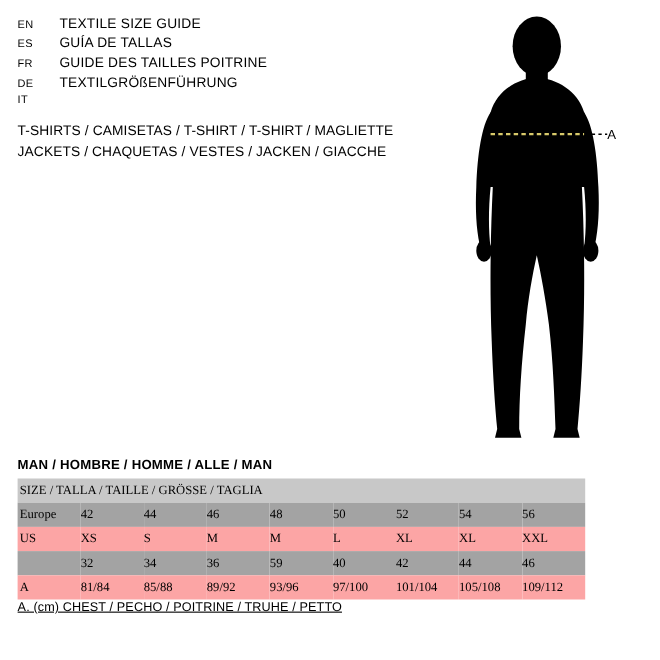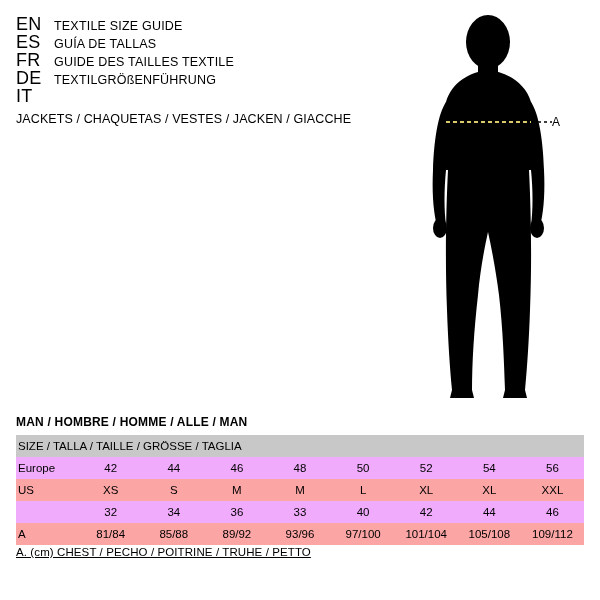--- a/index.html
+++ b/index.html
@@ -31,21 +31,21 @@
   .lang-row {
     display: flex;
     align-items: baseline;
     height: 18px;
     font-size: 12.5px;
     letter-spacing: 0.2px;
   }
   .lang-code {
     width: 38px;
     flex: 0 0 38px;
-    font-size: 18px;
+    font-size: 10px;
   }
   .lang-title {
     font-size: 12.5px;
   }
 
   
   .cat-block {
     position: absolute;
     top: 110px;
     left: 16px;
@@ -85,46 +85,47 @@
     width: 568px;
   }
   .man-line {
     font-size: 12px;
     font-weight: bold;
     letter-spacing: 0.2px;
     margin-bottom: 6px;
   }
   table.size-table {
     border-collapse: collapse;
-    width: 568px;
+    width: 516px;
     font-size: 11.5px;
     table-layout: fixed;
+    font-family: Liberation Serif, serif;
   }
   table.size-table td {
     padding: 3px 0 3px 0;
     height: 16px;
     vertical-align: middle;
   }
   .row-head td {
     background: #c8c8c8;
     font-size: 11.5px;
     padding-left: 0;
   }
   .row-alt td {
-    background: #f0abfc;
+    background: #a3a3a3;
   }
   .row-plain td {
     background: #fca5a5;
   }
   .col-label {
     width: 88px;
     padding-left: 2px !important;
   }
   .cell {
-    text-align: center;
+    text-align: left;
   }
   .footnote {
     position: absolute;
     left: 16px;
     top: 546px;
     font-size: 11.5px;
     letter-spacing: 0.1px;
     text-decoration: underline;
   }
 </style>
@@ -137,32 +138,33 @@
     <div class="lang-row">
       <span class="lang-code">EN</span>
       <span class="lang-title">TEXTILE SIZE GUIDE</span>
     </div>
     <div class="lang-row">
       <span class="lang-code">ES</span>
       <span class="lang-title">GUÍA DE TALLAS</span>
     </div>
     <div class="lang-row">
       <span class="lang-code">FR</span>
-      <span class="lang-title">GUIDE DES TAILLES TEXTILE</span>
+      <span class="lang-title">GUIDE DES TAILLES POITRINE</span>
     </div>
     <div class="lang-row">
       <span class="lang-code">DE</span>
       <span class="lang-title">TEXTILGRÖßENFÜHRUNG</span>
     </div>
     <div class="lang-row">
       <span class="lang-code">IT</span>
     </div>
   </div>
 
   <div class="cat-block">
+    <div class="cat-line">T-SHIRTS / CAMISETAS / T-SHIRT / T-SHIRT / MAGLIETTE</div>
     <div class="cat-line">JACKETS / CHAQUETAS / VESTES / JACKEN / GIACCHE</div>
   </div>
 
   <div class="figure-wrap">
     <svg class="figure-svg" width="200" height="400" viewBox="0 0 200 400">
 
       <ellipse cx="88" cy="32" rx="22" ry="27" fill="#000000"></ellipse>
 
       <rect x="78" y="54" width="20" height="14" fill="#000000"></rect>
 
@@ -241,21 +243,21 @@
         <td class="cell">XL</td>
         <td class="cell">XL</td>
         <td class="cell">XXL</td>
       </tr>
 
       <tr class="row-alt">
         <td class="col-label"></td>
         <td class="cell">32</td>
         <td class="cell">34</td>
         <td class="cell">36</td>
-        <td class="cell">33</td>
+        <td class="cell">59</td>
         <td class="cell">40</td>
         <td class="cell">42</td>
         <td class="cell">44</td>
         <td class="cell">46</td>
       </tr>
 
       <tr class="row-plain">
         <td class="col-label">A</td>
         <td class="cell">81/84</td>
         <td class="cell">85/88</td>

